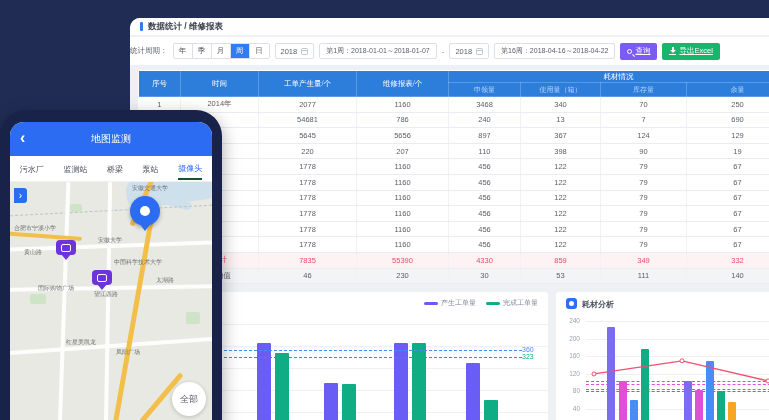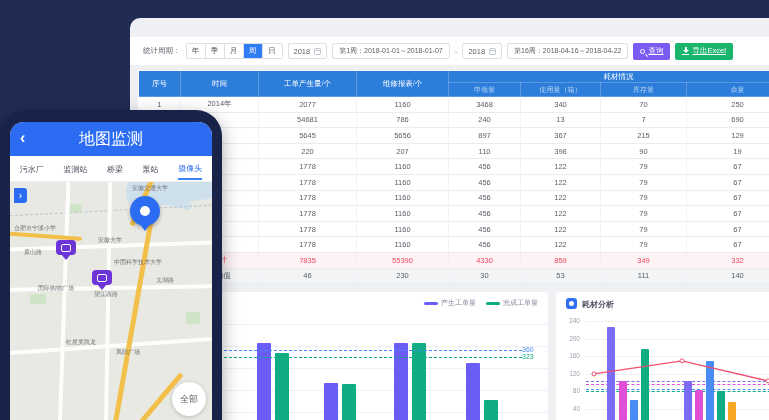--- a/index.html
+++ b/index.html
@@ -4,21 +4,21 @@
 <style>
   html,body{margin:0;padding:0;background:#212c55;}
   *{box-sizing:border-box;font-family:"Liberation Sans","DejaVu Sans",sans-serif;}
   #stage{position:relative;width:769px;height:420px;overflow:hidden;background:#212c55;}
 
   
   .desktop{position:absolute;left:130px;top:18px;width:639px;height:402px;background:#eef0f4;border-radius:10px 0 0 0;overflow:visible;}
   .topbar{position:absolute;left:0;top:0;right:0;height:18px;background:#fff;border-radius:10px 0 0 0;border-bottom:1px solid #f0f1f4;display:flex;align-items:center;}
   .bluebar{width:3px;height:9px;background:#2f7cf6;margin-left:10px;margin-right:5px;border-radius:1px;}
   .bc-text{font-size:8.5px;color:#3a3f4a;font-weight:bold;}
-  .filterbar{position:absolute;left:0;top:19px;right:0;height:28px;background:#fff;display:flex;align-items:center;gap:5px;padding-left:13px;}
+  .filterbar{position:absolute;left:0;top:19px;right:0;height:28px;background:#fff;display:flex;align-items:center;gap:5px;}
   .flabel{font-size:7.5px;color:#5a5e66;}
   .seg{display:flex;border:1px solid #dcdfe6;border-radius:2px;overflow:hidden;height:16px;}
   .seg .opt{width:19px;height:100%;display:flex;align-items:center;justify-content:center;font-size:7.5px;color:#5a5e66;background:#fff;border-right:1px solid #dcdfe6;cursor:pointer;}
   .seg .opt:last-child{border-right:none;}
   .seg .opt.active{background:#2f7cf6;color:#fff;}
   .sel{height:16px;border:1px solid #dcdfe6;border-radius:2px;background:#fff;display:flex;align-items:center;gap:4px;padding:0 5px;font-size:7.5px;color:#5a5e66;}
   .cal{width:7px;height:7px;border:1px solid #c0c4cc;border-radius:1.5px;position:relative;display:inline-block;}
   .cal:before{content:"";position:absolute;top:1.5px;left:0;right:0;height:1px;background:#c0c4cc;}
   .inp{height:16px;border:1px solid #dcdfe6;border-radius:2px;background:#fff;display:flex;align-items:center;padding:0 6px;font-size:7px;color:#5a5e66;white-space:nowrap;}
   .dash{font-size:8px;color:#8a8f99;}
@@ -56,24 +56,24 @@
   .ytick{position:absolute;font-size:6.5px;color:#9aa2b1;width:22px;text-align:right;}
   .ch-title{position:absolute;font-size:8px;color:#4a4f5c;font-weight:bold;}
   .ch-icon{position:absolute;width:11px;height:11px;border-radius:3px;background:#2e6ef2;}
   .ch-icon:before{content:"";position:absolute;left:3px;top:3px;width:5px;height:5px;border-radius:50%;background:#fff;}
 
   
   .phone{position:absolute;left:0;top:110px;width:222px;height:330px;background:#19234a;border-radius:26px 26px 0 0;box-shadow:0 6px 18px rgba(0,0,0,0.35);z-index:10;}
   .screen{position:absolute;left:10px;top:12px;width:202px;height:310px;background:#fff;border-radius:14px 14px 0 0;overflow:hidden;}
   .ph-head{position:absolute;left:0;top:0;right:0;height:34px;background:#2c6cf2;display:flex;align-items:center;justify-content:center;}
   .back{position:absolute;left:10px;top:6px;color:#fff;font-size:16px;font-weight:bold;line-height:20px;cursor:pointer;}
-  .ph-title{color:#fff;font-size:16px;}
+  .ph-title{color:#fff;font-size:10px;}
   .ph-tabs{position:absolute;left:0;top:34px;right:0;height:26px;background:#fff;display:flex;align-items:center;justify-content:space-around;border-bottom:1px solid #f0f0f0;}
   .ph-tab{font-size:8px;color:#4a4f5c;padding:6px 0 4px 0;cursor:pointer;}
-  .ph-tab.active{color:#2c6cf2;border-bottom:2px solid #3b82f6;font-family:Liberation Mono, monospace;}
+  .ph-tab.active{color:#2c6cf2;border-bottom:2px solid #14532d;font-family:Liberation Mono, monospace;}
   .map{position:absolute;left:0;top:60px;width:202px;height:250px;background:#e8e9e2;overflow:hidden;}
   .road{position:absolute;background:#fdfdfb;}
   .road-o{position:absolute;background:#f2bf4a;border-radius:2px;}
   .water{position:absolute;background:#cfe0ed;}
   .park{position:absolute;background:#cfe4c6;border-radius:2px;}
   .boundary{position:absolute;border-top:1px dashed #b9c3cc;}
   .mlabel{position:absolute;font-size:6px;color:#6f7276;white-space:nowrap;z-index:2;}
   .pin-cam{position:absolute;width:20px;height:15px;background:#6d35d8;border-radius:4px;z-index:4;cursor:pointer;}
   .pin-cam:before{content:"";position:absolute;left:5px;top:4px;width:8px;height:6px;border:1.5px solid #fff;border-radius:2px;}
   .pin-cam:after{content:"";position:absolute;left:5px;top:14px;border:5px solid transparent;border-top:6px solid #6d35d8;}
@@ -82,20 +82,24 @@
   .pin-big:after{content:"";position:absolute;left:9px;top:27px;border:6px solid transparent;border-top:8px solid #2c6cf2;}
   .expand{position:absolute;left:4px;top:6px;width:13px;height:15px;background:#2c6cf2;color:#fff;border-radius:0 3px 3px 0;font-size:10px;display:flex;align-items:center;justify-content:center;z-index:4;cursor:pointer;}
   .allbtn{position:absolute;left:162px;top:200px;width:34px;height:34px;border-radius:50%;background:#fff;box-shadow:0 1px 4px rgba(0,0,0,0.2);display:flex;align-items:center;justify-content:center;font-size:9px;color:#5a5e66;z-index:4;cursor:pointer;}
 </style>
 </head>
 <body>
 
 <div id="stage">
 
   <div class="desktop">
+    <div class="topbar">
+      <span class="bluebar"></span>
+      <span class="bc-text">数据统计 / 维修报表</span>
+    </div>
 
     <div class="filterbar">
       <span class="flabel">统计周期：</span>
       <div class="seg" id="seg">
           <div class="opt">年</div>
           <div class="opt">季</div>
           <div class="opt">月</div>
           <div class="opt active">周</div>
           <div class="opt">日</div>
         </div>
@@ -168,21 +172,21 @@
               <td>7</td>
               <td>690</td>
             </tr>
             <tr>
               <td>3</td>
               <td></td>
               <td>5645</td>
               <td>5656</td>
               <td>897</td>
               <td>367</td>
-              <td>215</td>
+              <td>124</td>
               <td>129</td>
             </tr>
             <tr>
               <td>4</td>
               <td></td>
               <td>220</td>
               <td>207</td>
               <td>110</td>
               <td>398</td>
               <td>90</td>

